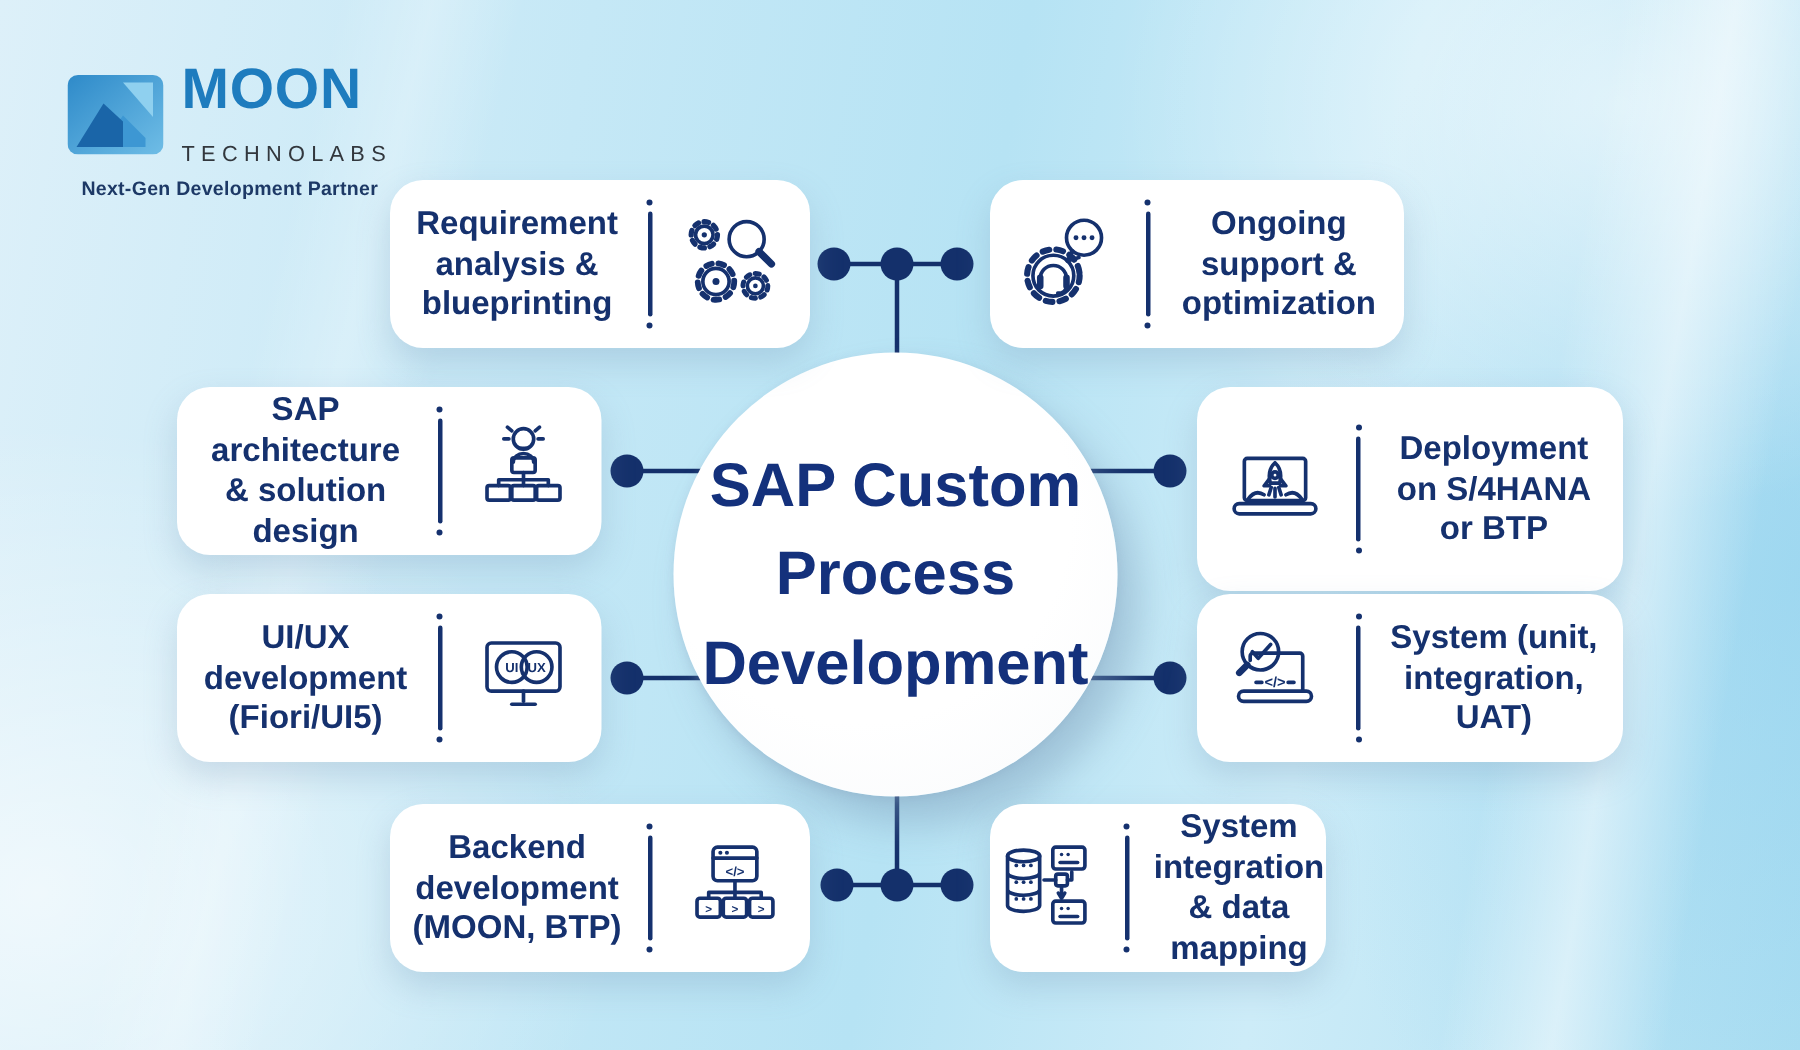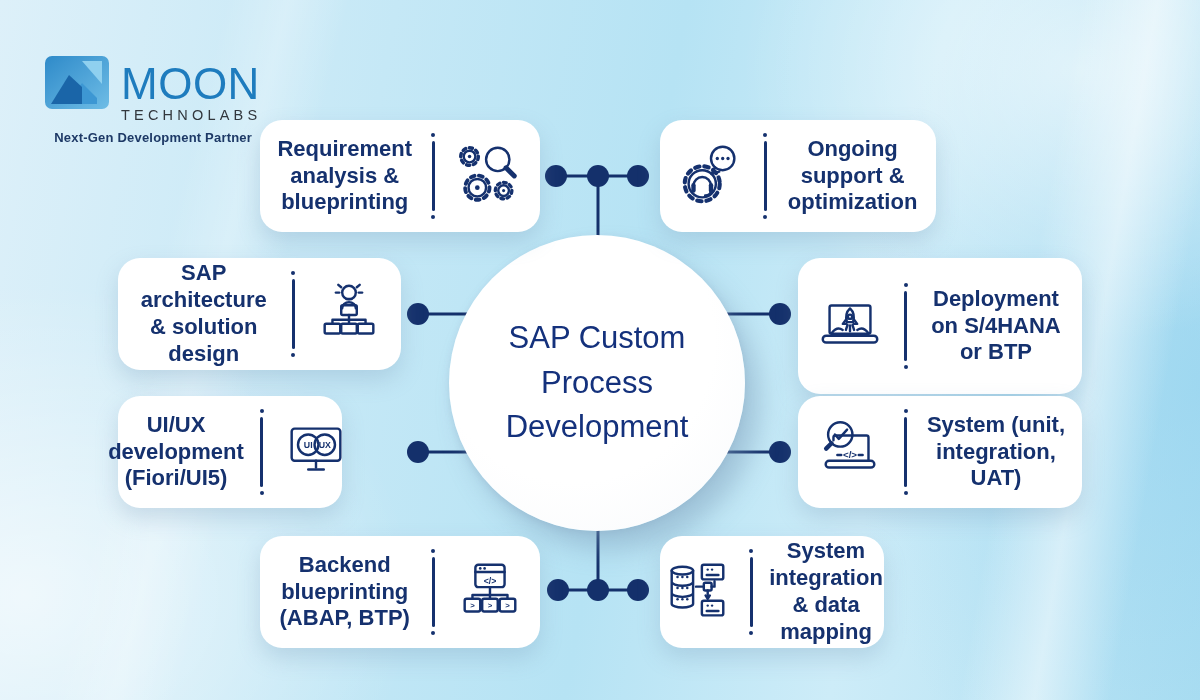--- a/index.html
+++ b/index.html
@@ -14,37 +14,37 @@
   }
   .bg-streak{position:absolute;pointer-events:none;background:linear-gradient(90deg,transparent,rgba(255,255,255,.5),transparent);}
   .bg-streak.right{right:30px;top:-120px;width:150px;height:950px;transform:rotate(10deg);}
   .bg-streak.left{left:140px;top:-120px;width:120px;height:950px;transform:rotate(14deg);opacity:.5;}
 
   
   .logo{position:absolute;left:45px;top:42px;display:flex;flex-direction:column;align-items:center;}
   .logo-row{display:flex;align-items:center;}
   .logo-mark{width:64px;height:53px;display:block;}
   .logo-textcol{margin-left:12px;display:flex;flex-direction:column;}
-  .logo-name{font-size:44px;font-weight:400;color:#1e7cbe;line-height:.95;letter-spacing:.5px;margin-top:21px;}
-  .logo-subname{font-size:14.5px;font-weight:500;color:#32373d;letter-spacing:4.2px;margin-top:2px;}
+  .logo-name{font-size:38px;font-weight:700;color:#1e7cbe;line-height:.95;letter-spacing:.5px;}
+  .logo-subname{font-size:14.5px;font-weight:500;color:#32373d;letter-spacing:4.2px;margin-top:17px;}
   .logo-tagline{font-size:13px;font-weight:700;color:#1d3966;margin-top:7px;letter-spacing:.2px;white-space:nowrap;}
 
   
   .connectors{position:absolute;left:0;top:0;z-index:1;}
   .connectors line{stroke:#14306b;stroke-width:3;}
   .connectors circle{fill:#14306b;}
 
   
   .center-circle{
     position:absolute;left:449px;top:235px;width:296px;height:296px;border-radius:50%;
     background:radial-gradient(circle at 42% 36%, #ffffff 55%, #fbfcfd 78%, #ecf1f5 100%);
     box-shadow:14px 18px 26px rgba(122,152,182,.45), 0 2px 6px rgba(140,165,190,.25);
     display:flex;align-items:center;justify-content:center;text-align:center;z-index:2;
   }
-  .center-title{font-size:31px;font-weight:400;color:#14317c;line-height:1.45;}
+  .center-title{font-size:41px;font-weight:700;color:#14317c;line-height:1.45;}
 
   
   .card{
     position:absolute;background:#ffffff;border-radius:22px;z-index:3;
     box-shadow:0 10px 22px rgba(124,156,184,.30);
     display:flex;align-items:center;justify-content:center;gap:16px;padding:0 14px;box-sizing:border-box;
   }
   .card-label{width:148px;text-align:center;font-size:22px;font-weight:700;color:#15316e;line-height:1.22;}
   .divider{display:flex;flex-direction:column;align-items:center;gap:4px;}
   .divider .dd{width:4px;height:4px;border-radius:50%;background:#15316e;}
@@ -201,21 +201,21 @@
       </svg>
     </span>
     <div class="divider">
         <i class="dd"></i>
         <i class="dl"></i>
         <i class="dd"></i>
       </div>
     <div class="card-label">Deployment on S/4HANA or BTP</div>
   </div>
 
-  <div class="card" style="left:118px;top:396px;width:224px;height:112px">
+  <div class="card" style="left:118px;top:396px;width:283px;height:112px">
     <div class="card-label">UI/UX development (Fiori/UI5)</div>
     <div class="divider">
         <i class="dd"></i>
         <i class="dl"></i>
         <i class="dd"></i>
       </div>
     <span class="icon-box">
       <svg class="ic" width="72" height="72" viewBox="0 0 74 74">
         <rect x="12" y="13" width="50" height="33" rx="3"></rect>
         <line x1="37" y1="46" x2="37" y2="53"></line>
@@ -242,21 +242,21 @@
     </span>
     <div class="divider">
         <i class="dd"></i>
         <i class="dl"></i>
         <i class="dd"></i>
       </div>
     <div class="card-label">System (unit, integration, UAT)</div>
   </div>
 
   <div class="card" style="left:260px;top:536px;width:280px;height:112px">
-    <div class="card-label">Backend blueprinting (ABAP, BTP)</div>
+    <div class="card-label">Backend development (MOON, BTP)</div>
     <div class="divider">
         <i class="dd"></i>
         <i class="dl"></i>
         <i class="dd"></i>
       </div>
     <span class="icon-box">
       <svg class="ic" width="72" height="72" viewBox="0 0 74 74">
         <rect x="23" y="9" width="30" height="23" rx="3"></rect>
         <line x1="23" y1="16.5" x2="53" y2="16.5"></line>
         <circle class="fill" cx="28" cy="12.8" r="1.4"></circle>

